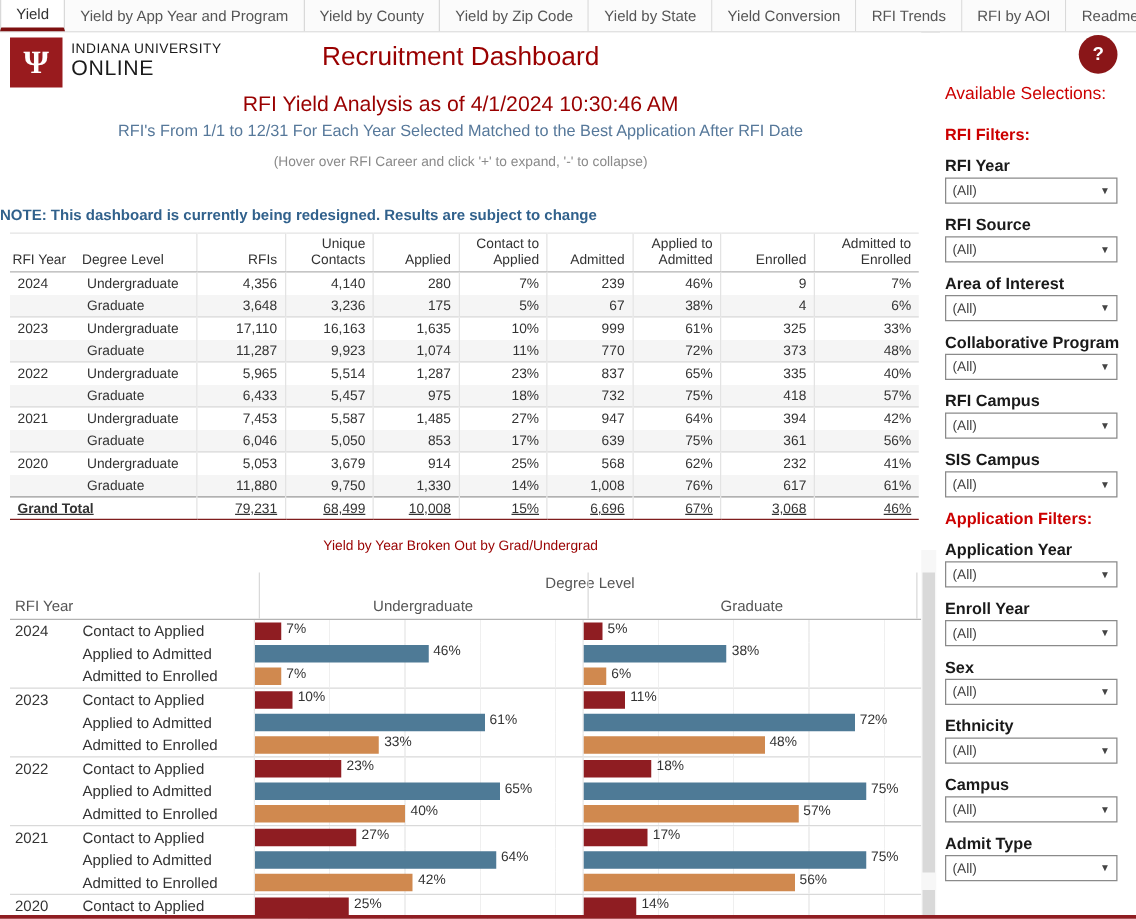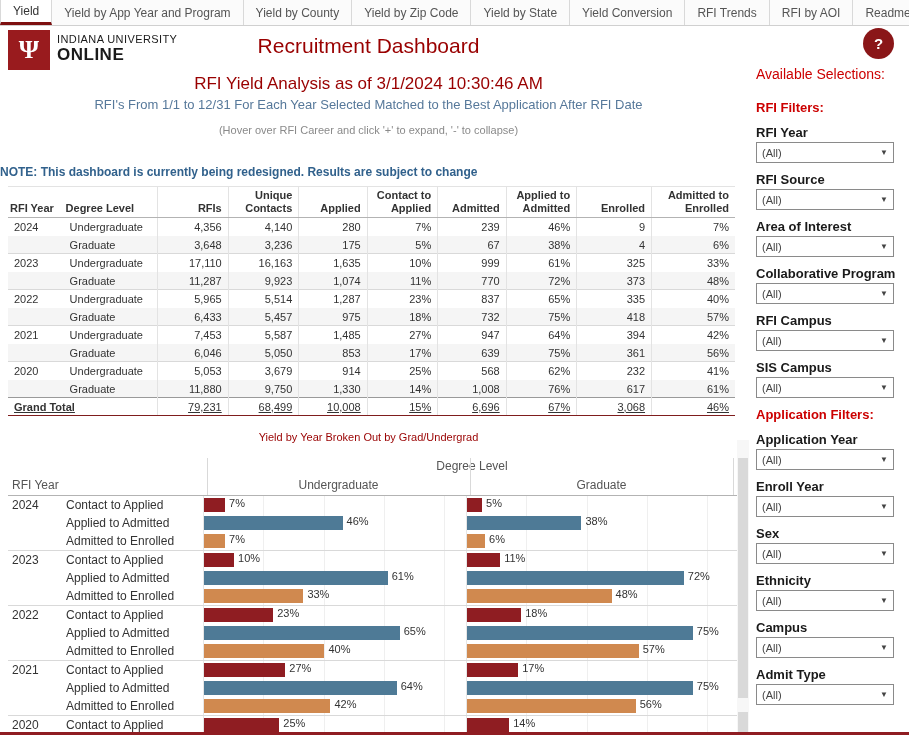--- a/index.html
+++ b/index.html
@@ -13,33 +13,33 @@
   .tab.first { border-left:1px solid #d9d9d9; }
   .tab.active { background:#fff; color:#333; border-bottom:3px solid #7d1010; }
   
   .main { position:absolute; left:0; top:26px; width:737px; height:709px; background:#fff; }
   .brand { position:absolute; left:8px; top:4px; display:flex; align-items:flex-start; }
   .iu-logo { width:42px; height:40px; background:#991b1e; color:#fff; display:flex;
     align-items:center; justify-content:center; font-size:26px; font-weight:bold;
     font-family:"Liberation Serif", serif; }
   .brand-text { margin-left:7px; padding-top:3px; color:#1a1a1a; }
   .brand-line1 { font-size:11px; letter-spacing:.4px; font-weight:500; }
-  .brand-line2 { font-size:17px; font-weight:bold; letter-spacing:.5px; }
+  .brand-line2 { font-size:17px; font-weight:normal; letter-spacing:.5px; }
   .page-title { position:absolute; left:0; top:8px; width:737px; text-align:center;
     font-size:21px; color:#990000; }
   .subhead { position:absolute; left:0; top:48px; width:737px; text-align:center; }
   .subhead-title { font-size:17px; color:#990000; }
   .subhead-line1 { font-size:13px; color:#56789a; margin-top:3px; }
   .subhead-line2 { font-size:11px; color:#8a8a8a; margin-top:12px; }
   .note { position:absolute; left:0; top:139px; width:737px; text-align:left;
     font-size:12px; font-weight:bold; color:#31618c; }
   
   .yield-table { position:absolute; left:8px; top:160px; width:727px;
     border-collapse:collapse; font-size:11px; color:#333; }
-  .yield-table th { font-weight:bold; vertical-align:bottom; padding:2px 6px 3px 2px;
+  .yield-table th { font-weight:normal; vertical-align:bottom; padding:2px 6px 3px 2px;
     border-bottom:1px solid #b3b3b3; border-top:1px solid #e3e3e3; line-height:1.15; }
   .yield-table th.num, .yield-table td.num { text-align:right; border-left:1px solid #e3e3e3; }
   .yield-table th.txt, .yield-table td.txt { text-align:left; }
   .yield-table td { padding:2px 6px; height:18px; }
   .yield-table tr.shaded td { background:#f5f5f5; }
   .yield-table tr.group-start td { border-top:1px solid #d9d9d9; }
   .yield-table tr.grand td { border-top:1px solid #9a9a9a; border-bottom:1px solid #7f1d1d;text-decoration:underline; }
   .yield-table tr.grand td.label { font-weight:bold; }
   
   .chart-title { position:absolute; left:0; top:405px; width:737px; text-align:center;
@@ -100,21 +100,21 @@
 <div class="main">
   <div class="brand">
     <div class="iu-logo">Ψ</div>
     <div class="brand-text">
       <div class="brand-line1">INDIANA UNIVERSITY</div>
       <div class="brand-line2">ONLINE</div>
     </div>
   </div>
   <div class="page-title">Recruitment Dashboard</div>
   <div class="subhead">
-    <div class="subhead-title">RFI Yield Analysis as of 3/1/2024 10:30:46 AM</div>
+    <div class="subhead-title">RFI Yield Analysis as of 4/1/2024 10:30:46 AM</div>
     <div class="subhead-line1">RFI's From 1/1 to 12/31 For Each Year Selected Matched to the Best Application After RFI Date</div>
     <div class="subhead-line2">(Hover over RFI Career and click '+' to expand, '-' to collapse)</div>
   </div>
   <div class="note">NOTE: This dashboard is currently being redesigned. Results are subject to change</div>
 
   <table class="yield-table">
     <thead>
         <tr>
           <th class="txt" style="width: 52px;">RFI Year</th>
           <th class="txt" style="width: 88px;">Degree Level</th>

